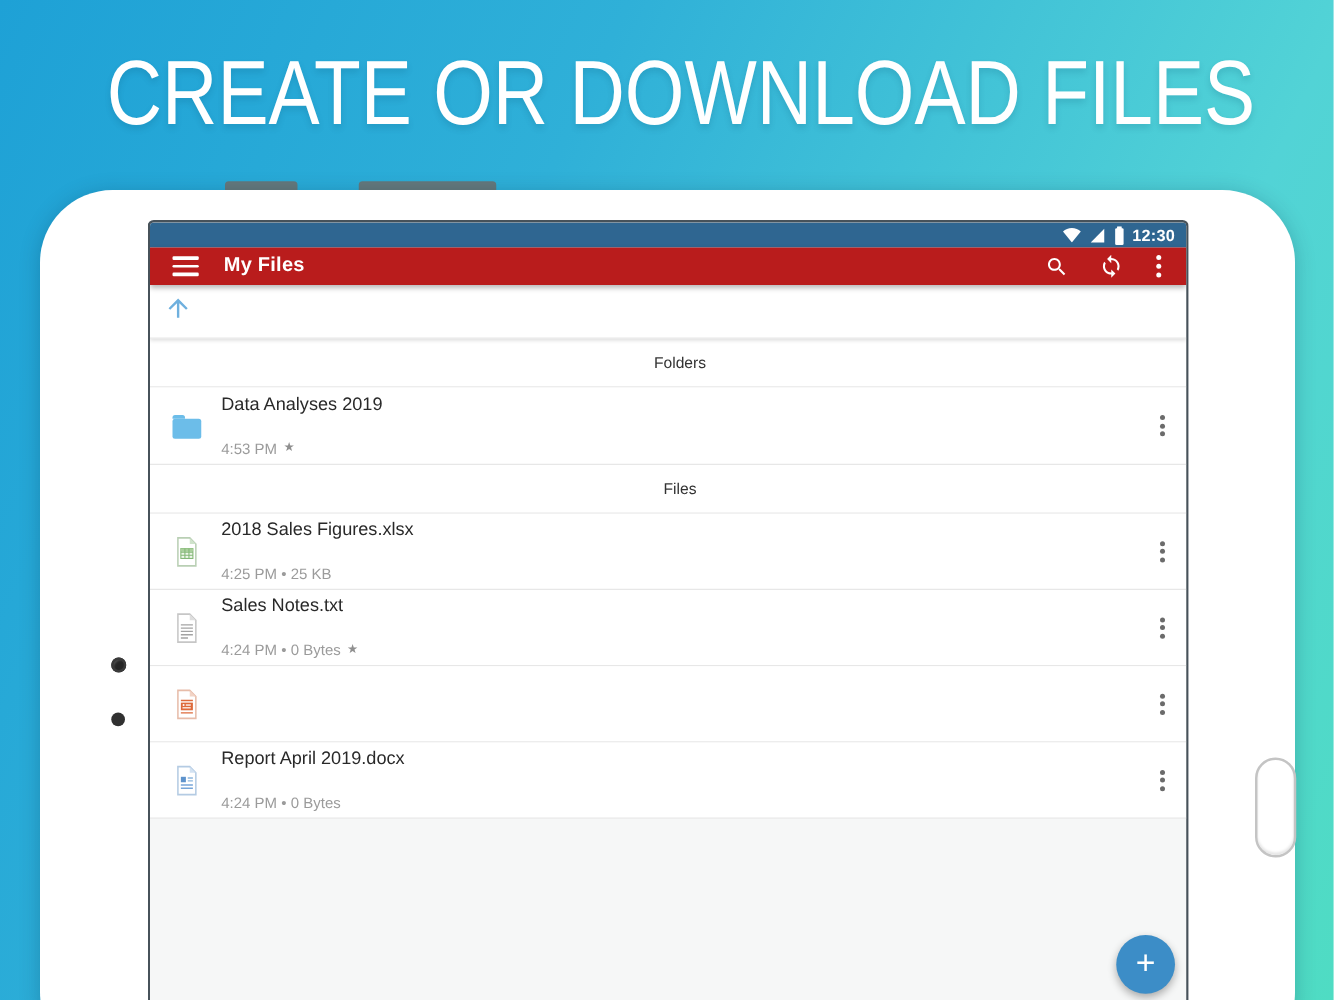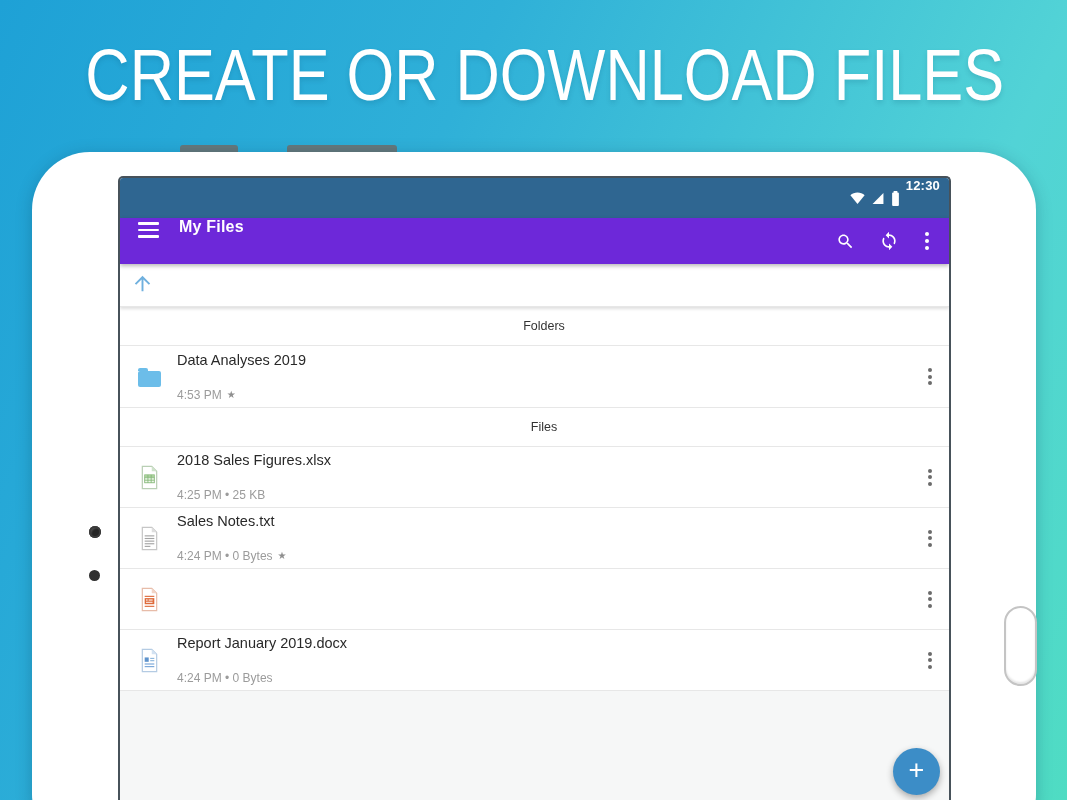--- a/index.html
+++ b/index.html
@@ -33,27 +33,27 @@
     background:#ffffff; border:2px solid #c4c4c4; border-radius:18px; box-sizing:border-box;
     box-shadow:inset 0 -2px 2px rgba(0,0,0,0.10);
   }
   
   .screen {
     position:absolute; left:86px; top:24px; width:833px; height:624px;
     border:2px solid #47525a; border-bottom:none; border-radius:5px 5px 0 0;
     background:#f6f7f7; overflow:hidden; box-sizing:border-box;
   }
   .status-bar {
-    height:40px; background:#2f6691; display:flex; 
+    height:20px; background:#2f6691; display:flex; align-items:center;
     justify-content:flex-end; gap:6px; padding-right:9px; color:#fff;
   }
   .status-time { font-size:13px; font-weight:bold; letter-spacing:0.2px; }
   .sb-icon { display:flex; align-items:center; }
   .app-bar {
-    height:46px; background:#6d28d9; display:flex; 
+    height:30px; background:#b91c1c; display:flex; align-items:center;
     padding:0 18px; position:relative; z-index:6;
     box-shadow:0 2px 4px rgba(0,0,0,0.28);
   }
   .hamburger { display:flex; flex-direction:column; gap:4px; cursor:pointer; margin-right:20px; padding:4px 0; }
   .hamburger span { width:21px; height:2.6px; background:#fff; border-radius:1px; }
   .app-title { color:#fff; font-size:16px; font-weight:bold; letter-spacing:0.2px; }
   .app-bar-actions { margin-left:auto; display:flex; align-items:center; gap:24px; }
   .app-bar-actions > span { display:flex; align-items:center; cursor:pointer; }
   .dots-white { display:flex; flex-direction:column; gap:3px; padding:2px; }
   .dots-white i { width:4px; height:4px; border-radius:50%; background:#fff; }
@@ -265,21 +265,21 @@
             <path d="M3.8 1.2 h10.8 l5.6 5.6 v20 H3.8 z" fill="#fff" stroke="#b4cbe3" stroke-width="1.4"></path>
             <path d="M14.6 1.2 l5.6 5.6 h-5.6 z" fill="#d3e2f2"></path>
             <rect x="6.5" y="10.5" width="4.6" height="5" fill="#5e93cc"></rect>
             <line x1="12.8" y1="11.6" x2="17.5" y2="11.6" stroke="#8cb6dd" stroke-width="1.3"></line>
             <line x1="12.8" y1="14.2" x2="17.5" y2="14.2" stroke="#8cb6dd" stroke-width="1.3"></line>
             <line x1="6.5" y1="18" x2="17.5" y2="18" stroke="#76a5d8" stroke-width="1.3"></line>
             <line x1="6.5" y1="21" x2="17.5" y2="21" stroke="#76a5d8" stroke-width="1.3"></line>
           </svg>
         </span>
         <div class="row-text">
-          <span class="row-title">Report January 2019.docx</span>
+          <span class="row-title">Report April 2019.docx</span>
           <span class="row-meta">
             <span>4:24 PM • 0 Bytes</span>
             <span class="star"></span>
           </span>
         </div>
         <span class="row-overflow">
             <i></i>
             <i></i>
             <i></i>
           </span>

